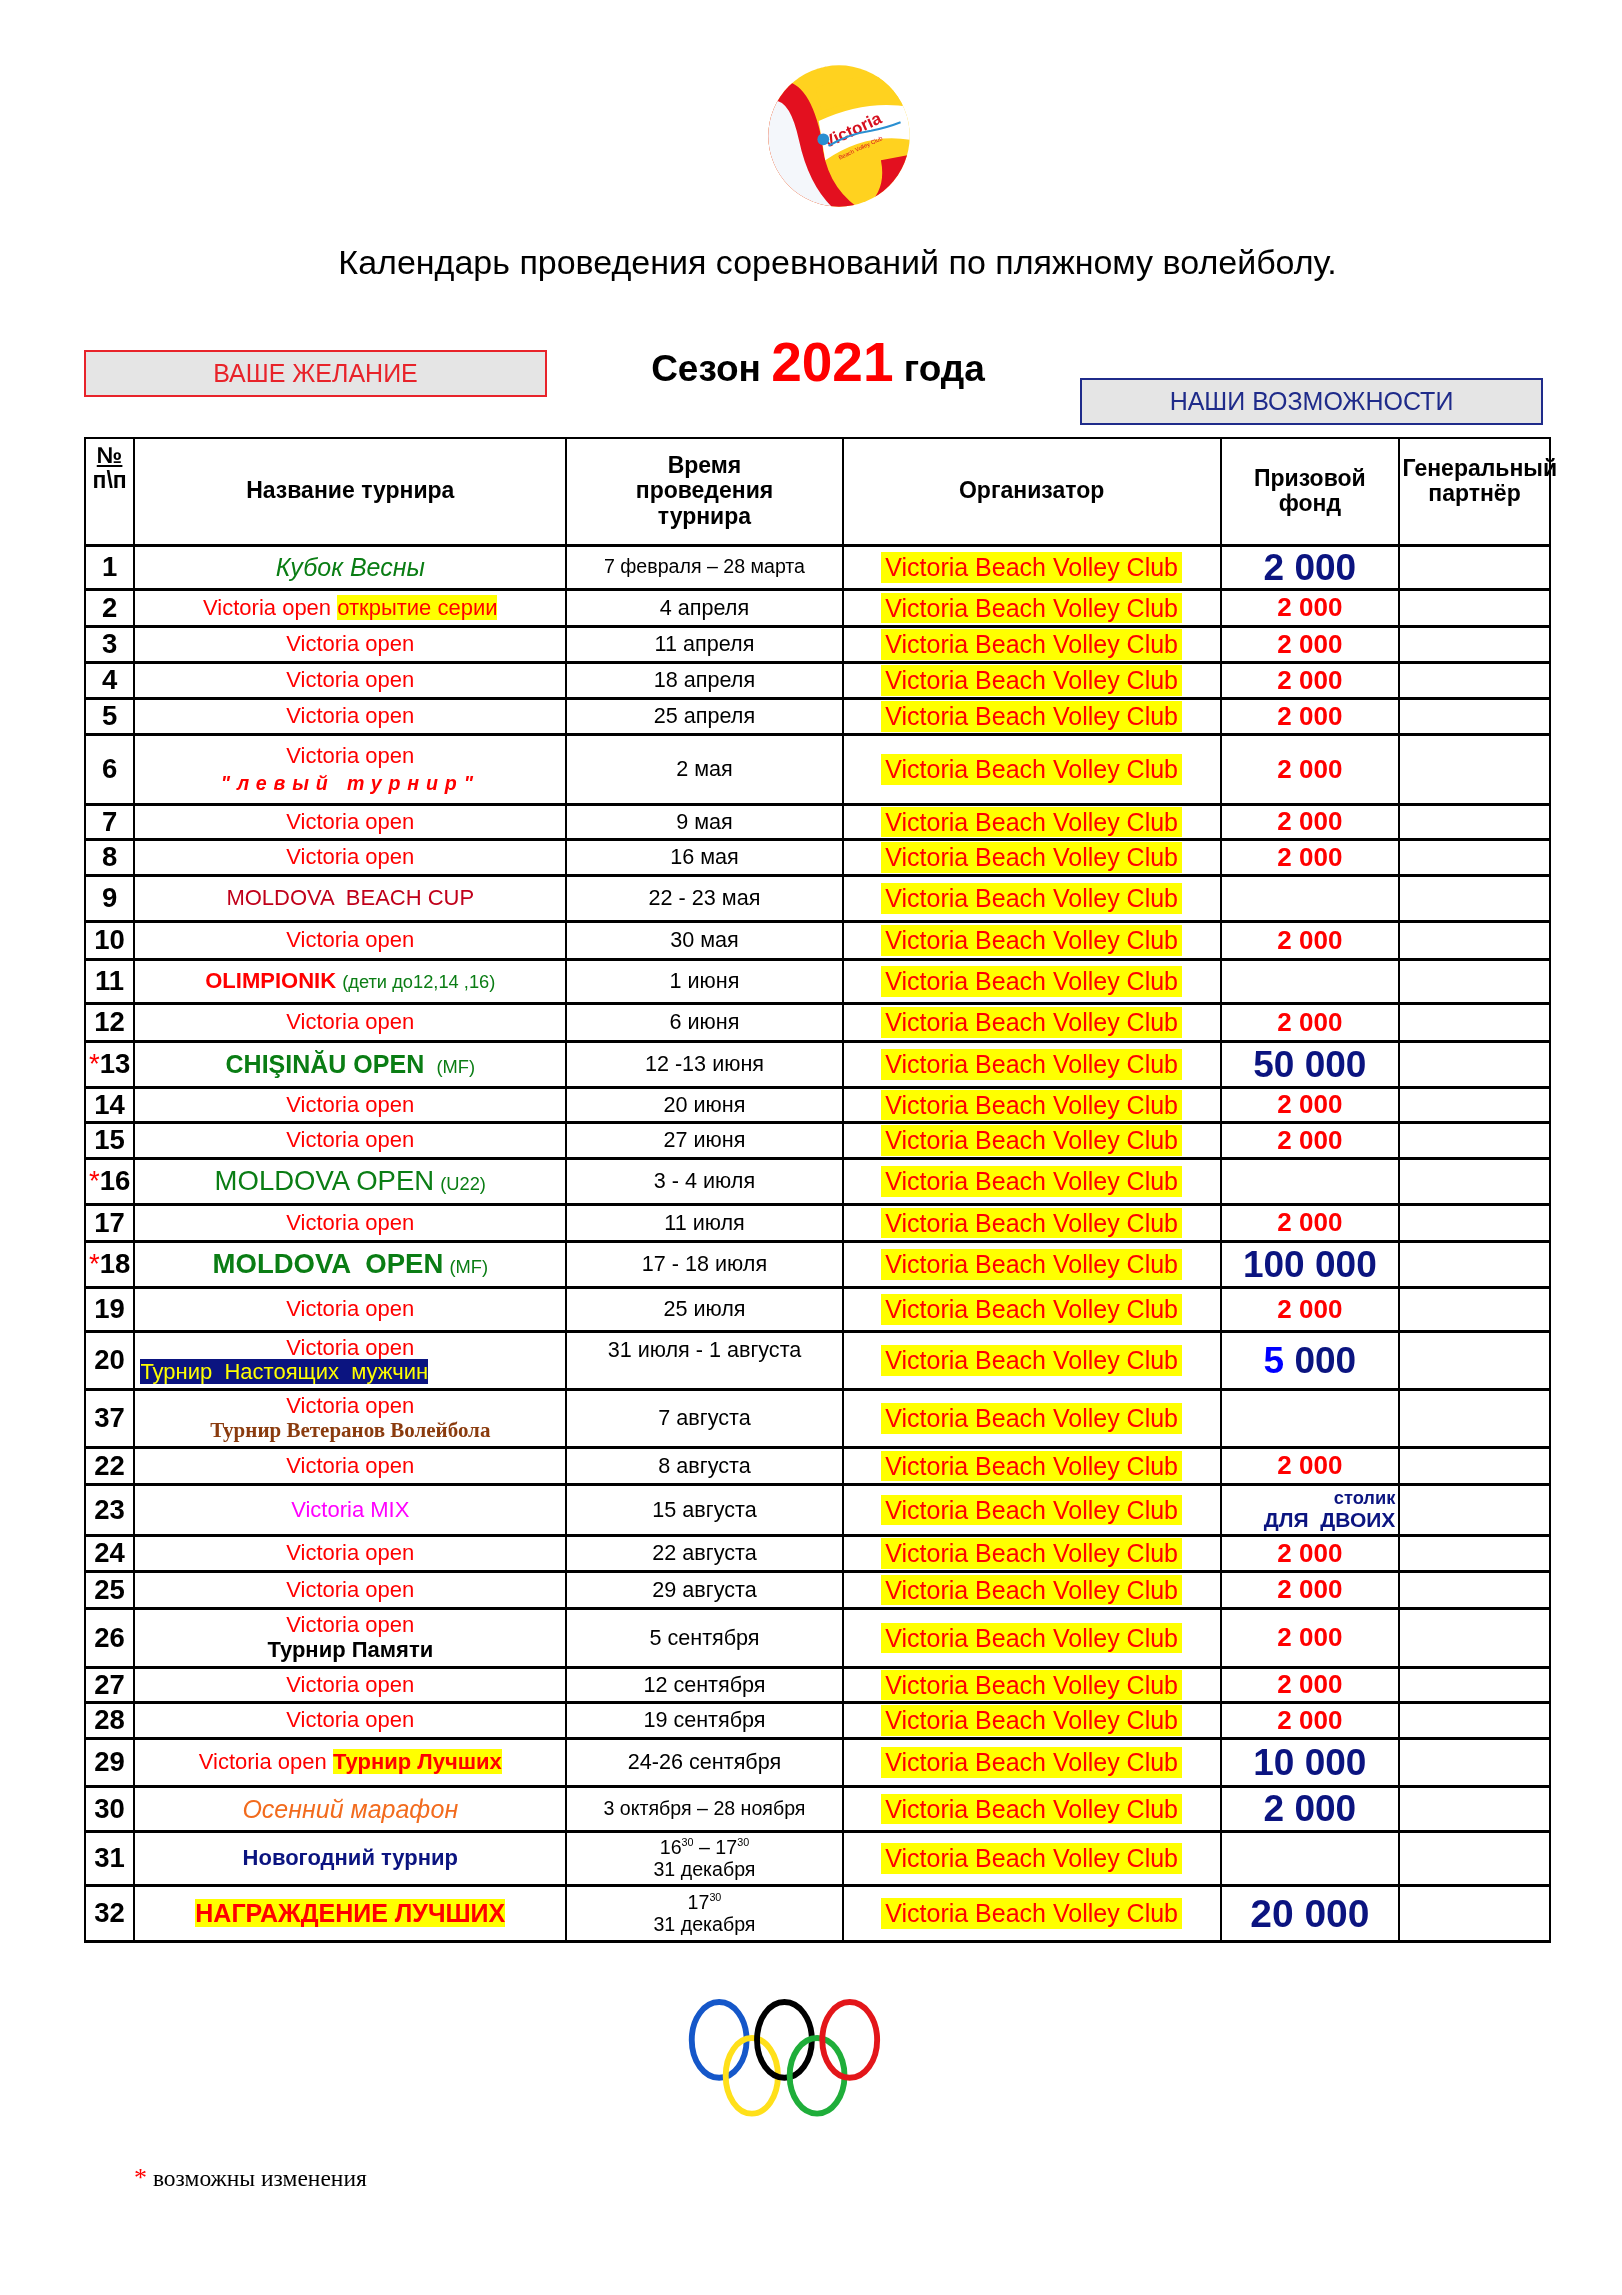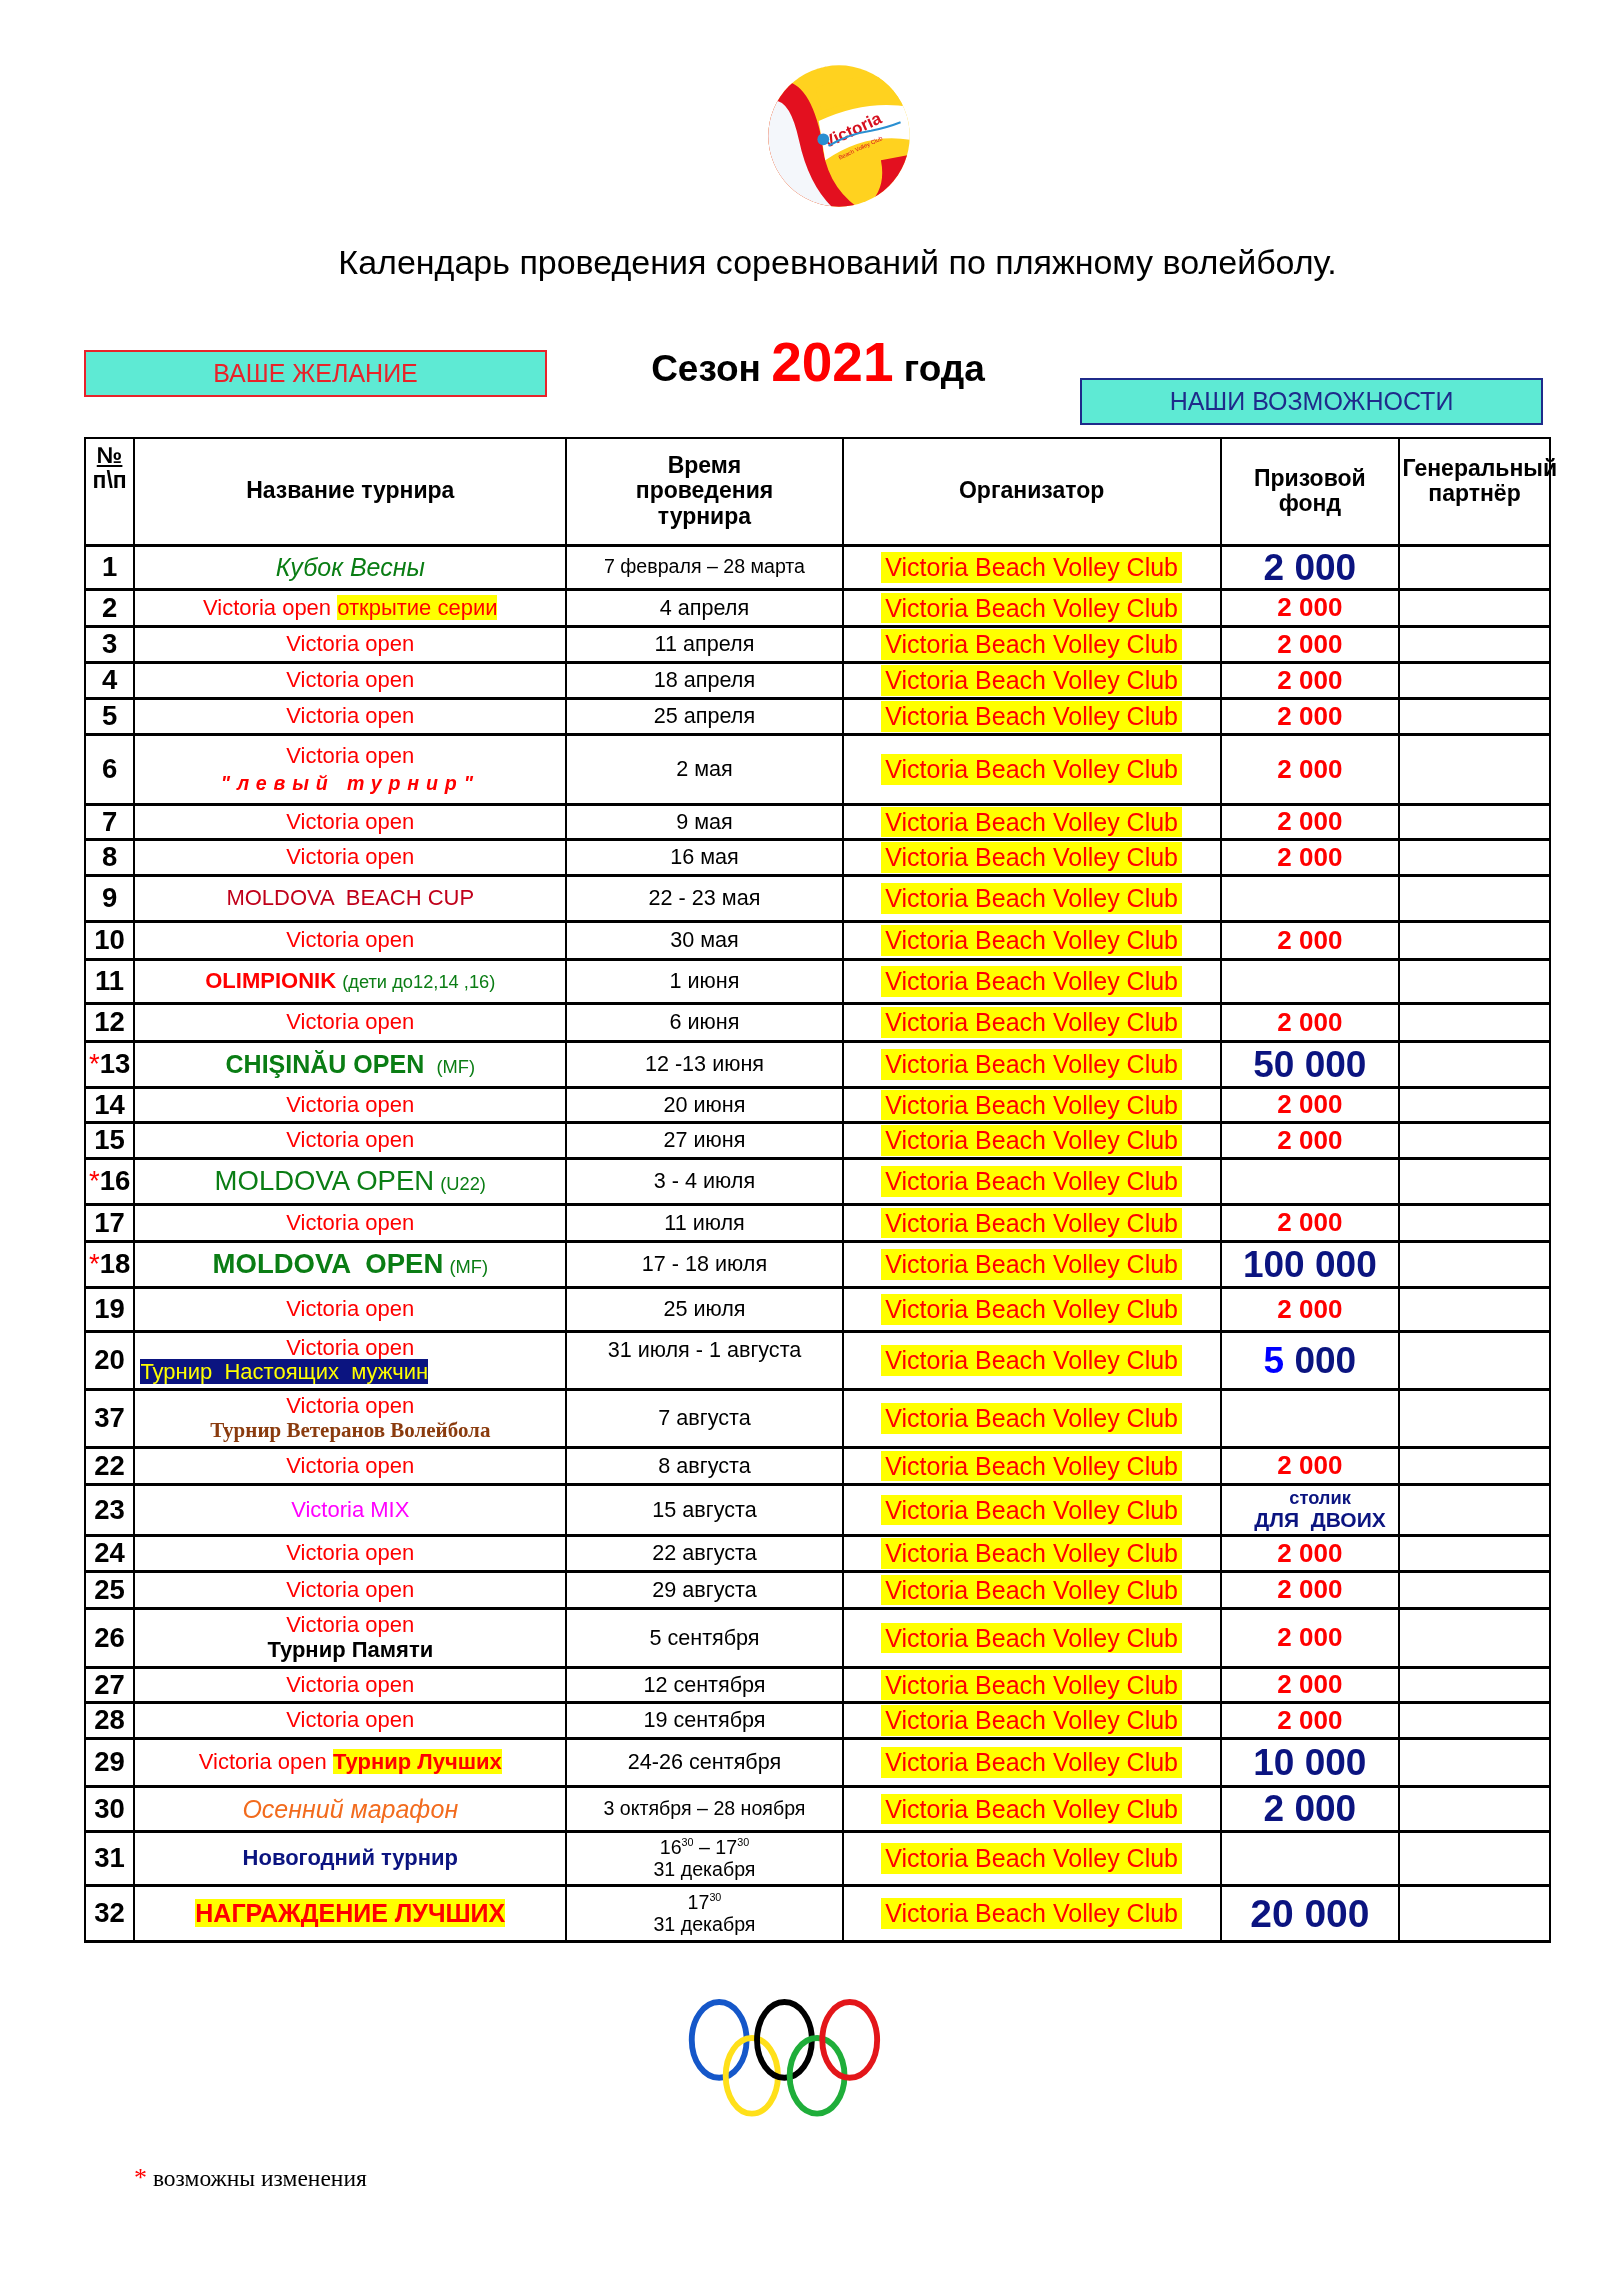--- a/index.html
+++ b/index.html
@@ -3,21 +3,21 @@
 <meta charset="utf-8">
 <style>
   html, body { margin:0; padding:0; background:#ffffff; }
   body { width:1623px; height:2295px; position:relative; overflow:hidden; font-family:"Liberation Sans", sans-serif; color:#000; }
 
   
   .logo { position:absolute; left:763px; top:62px; width:152px; height:148px; }
 
   .title { position:absolute; left:0; width:1623px; top:243px; text-align:center; font-size:34px; padding-left:52px; box-sizing:border-box; }
 
-  .btn { position:absolute; top:350px; width:463px; height:47px; box-sizing:border-box; display:flex; align-items:center; justify-content:center; font-size:25px; background:#5eead4; }
+  .btn { position:absolute; top:350px; width:463px; height:47px; box-sizing:border-box; display:flex; align-items:center; justify-content:center; font-size:25px; background:#e5e5e5; }
   .btn-wish { left:84px; border:2px solid #e8232a; color:#e8232a; }
   .btn-ours { left:1080px; border:2px solid #1f2b8a; color:#1f2b8a;margin-top:28px; }
 
   .season { position:absolute; top:330px; left:0; width:1623px; text-align:center; font-weight:bold; font-size:37px; padding-left:13px; box-sizing:border-box; }
   .season .year { color:#ff0000; font-size:55px; }
 
   
   table.cal { position:absolute; left:84px; top:437px; width:1467px; border-collapse:collapse; table-layout:fixed; }
   table.cal td, table.cal th { border:2px solid #000; text-align:center; vertical-align:middle; padding:0 2.6px; line-height:1.12; }
   table.cal tr { border-bottom:3.3px solid #000; }
@@ -316,21 +316,21 @@
     <td class="c-org"><span class="org-hl">Victoria Beach Volley Club</span></td>
     <td class="c-prize red">2 000</td>
     <td class="c-partner"></td>
   </tr>
 
   <tr style="height:51px">
     <td class="c-num">23</td>
     <td class="c-name magenta">Victoria MIX</td>
     <td class="c-date">15 августа</td>
     <td class="c-org"><span class="org-hl">Victoria Beach Volley Club</span></td>
-    <td class="c-prize navy" style="text-align:center;padding-left:23px">
+    <td class="c-prize navy" style="text-align:right;padding-left:23px">
       <div style="font-size:18.3px">столик</div>
       <div style="font-size:21px;white-space:pre">ДЛЯ  ДВОИХ</div>
     </td>
     <td class="c-partner"></td>
   </tr>
 
   <tr style="height:36px">
     <td class="c-num">24</td>
     <td class="c-name red">Victoria open</td>
     <td class="c-date">22 августа</td>

